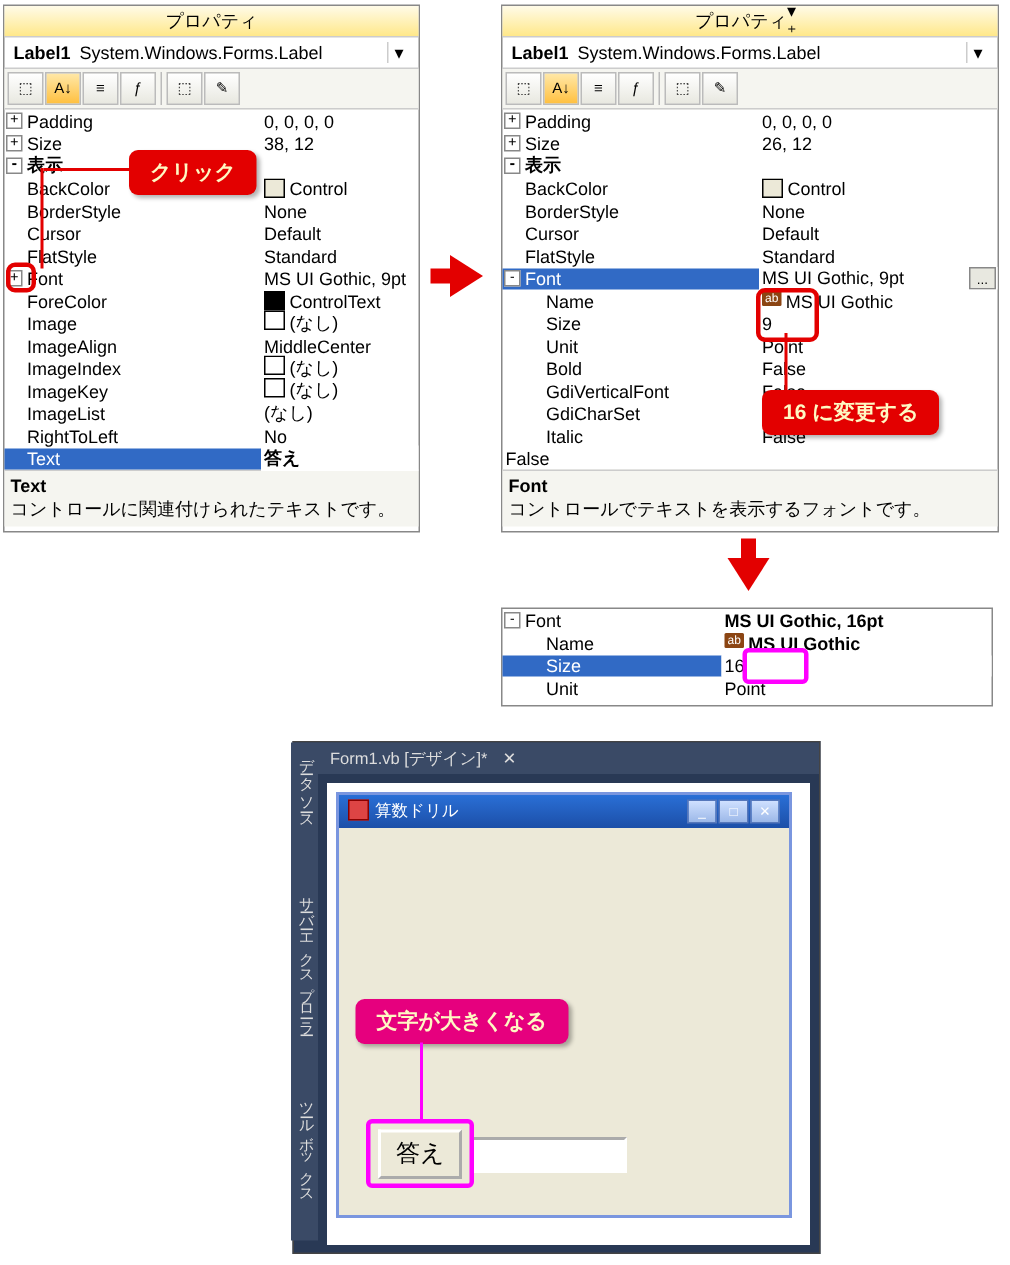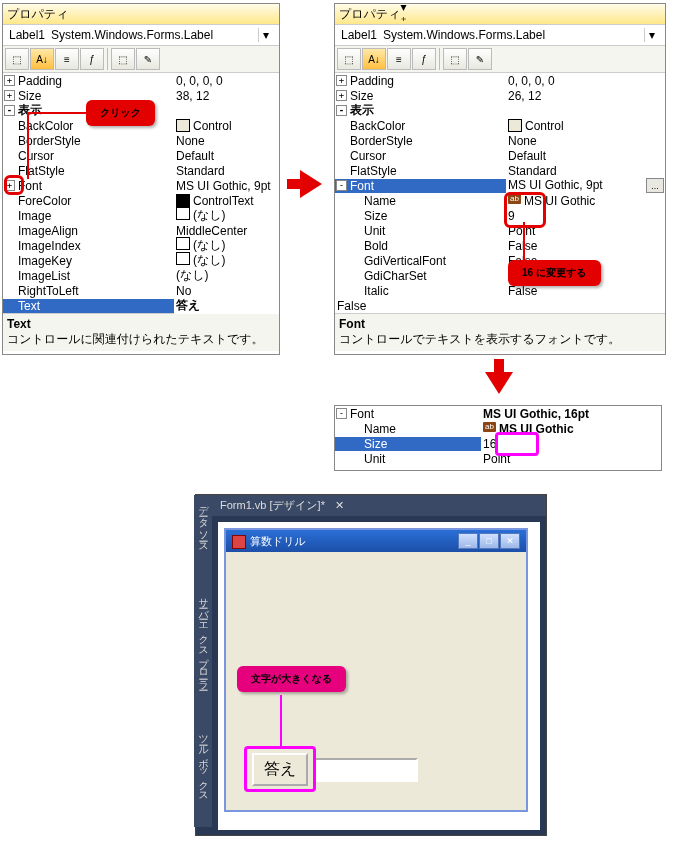--- a/index.html
+++ b/index.html
@@ -1,55 +1,55 @@
 <!DOCTYPE html>
 <html><head>
 <meta charset="utf-8">
 <style>
 body{margin:0;font-family:"MS UI Gothic",sans-serif;font-size:12px;background:#fff;width:673px;height:843px;position:relative}
 .panel{position:absolute;border:1px solid #888;background:#fff}
-.title-bar{background:linear-gradient(#fffbe8,#ffe88a);border-bottom:1px solid #ccc;padding:2px 4px;display:flex;justify-content:flex-start;align-items:center;height:16px}
+.title-bar{background:linear-gradient(#fffbe8,#ffe88a);border-bottom:1px solid #ccc;padding:2px 4px;display:flex;justify-content:center;align-items:center;height:16px}
 .title-bar .pin{width:12px;height:12px;display:flex;align-items:center;justify-content:center}
 .combo{border-bottom:1px solid #ccc;padding:3px 6px;display:flex;gap:6px;align-items:center}
-.combo b{font-weight:normal}
+.combo b{font-weight:bold}
 .combo .dd{margin-left:auto;width:14px;text-align:center;border-left:1px solid #ccc}
 .toolbar{display:flex;gap:1px;padding:2px;border-bottom:1px solid #ccc;background:#f5f5f0}
 .tbtn{width:22px;height:20px;border:1px solid #bbb;background:linear-gradient(#fff,#e8e8e0);display:flex;align-items:center;justify-content:center;font-size:10px;cursor:default}
 .grid{width:100%}
 .row{display:flex;height:15px;align-items:center}
 .row .k{width:170px;display:flex;align-items:center;padding-left:1px;overflow:hidden;white-space:nowrap}
 .row .v{flex:1;padding-left:2px;display:flex;align-items:flex-start;gap:3px;overflow:hidden;white-space:nowrap}
 .row.sel .k{background:#316ac5;color:#fff}
 .row.sel .v{background:#fff}
 .exp{width:9px;height:9px;border:1px solid #888;display:inline-flex;align-items:center;justify-content:center;font-size:9px;line-height:1;margin-right:3px;font-family:monospace;background:#fff;color:#000}
 .indent1{padding-left:14px}
 .indent2{padding-left:28px}
 .swatch{width:12px;height:11px;border:1px solid #000;display:inline-block}
 .abc{background:#8b4513;color:#fff;font-size:8px;padding:0 2px;border-radius:1px;display:inline-block;line-height:10px}
 .help{border-top:1px solid #ccc;padding:3px 4px;background:#f5f5f0}
 .help b{display:block}
-.callout{position:absolute;background:#e30000;color:#000000;font-weight:bold;padding:6px 14px;border-radius:6px;font-size:10px;box-shadow:2px 2px 3px rgba(0,0,0,.3)}
+.callout{position:absolute;background:#e30000;color:#fef9c3;font-weight:bold;padding:6px 14px;border-radius:6px;font-size:14px;box-shadow:2px 2px 3px rgba(0,0,0,.3)}
 .callout.pink{background:#e6007e}
 .arrow-r{position:absolute;width:0;height:0;border-top:14px solid transparent;border-bottom:14px solid transparent;border-left:22px solid #e30000}
 .arrow-r::before{content:"";position:absolute;left:-35px;top:-5px;width:15px;height:10px;background:#e30000}
 .arrow-d{position:absolute;width:0;height:0;border-left:14px solid transparent;border-right:14px solid transparent;border-top:22px solid #e30000}
 .arrow-d::before{content:"";position:absolute;top:-35px;left:-5px;width:10px;height:15px;background:#e30000}
 .redbox{position:absolute;border:3px solid #e30000;border-radius:6px}
 .pinkbox{position:absolute;border:3px solid #f0f;border-radius:4px}
 .connector-red{position:absolute;background:#e30000}
 .connector-pink{position:absolute;background:#f0f}
 .snippet{position:absolute;border:1px solid #888;background:#fff}
 .snippet .row .k{width:145px}
 .designer-wrap{position:absolute;background:#293955;border:1px solid #444}
 .vtab{writing-mode:vertical-rl;background:#3a4a66;color:#ddd;font-size:10px;padding:4px 2px;position:absolute}
 .tab-strip{background:#3a4a66;color:#ddd;padding:3px 8px;font-size:11px;display:flex;align-items:center;gap:6px}
 .tab-strip .x{margin-left:4px}
 .design-surface{background:#fff;margin:6px;height:calc(100% - 32px);position:relative}
 .formwin{position:absolute;border:2px solid #7a96df;background:#ece9d8}
-.formwin .ftitle{background:linear-gradient(#2a6fd6,#1c4fa8);color:#fff;padding:3px 6px;display:flex;align-items:flex-end;gap:4px;font-size:11px}
+.formwin .ftitle{background:linear-gradient(#2a6fd6,#1c4fa8);color:#fff;padding:3px 6px;display:flex;align-items:flex-start;gap:4px;font-size:11px}
 .formwin .ficon{width:12px;height:12px;background:#d44;border:1px solid #800}
 .winbtns{margin-left:auto;display:flex;gap:1px}
 .winbtn{width:18px;height:14px;background:linear-gradient(#cfe0ff,#9cb8e8);border:1px solid #5577bb;font-size:9px;display:flex;align-items:center;justify-content:center}
 .btn3d{border:2px outset #fff;background:#ece9d8;padding:4px 10px;font-size:16px;display:inline-block}
 .txt3d{border:2px inset #fff;background:#fff;width:100px;height:20px;display:inline-block}
 .ellips{width:16px;height:13px;background:#e8e8e0;border:1px solid #888;font-size:9px;display:flex;align-items:center;justify-content:center;margin-left:auto;margin-right:1px}
 </style>
 </head>
 <body>
 

